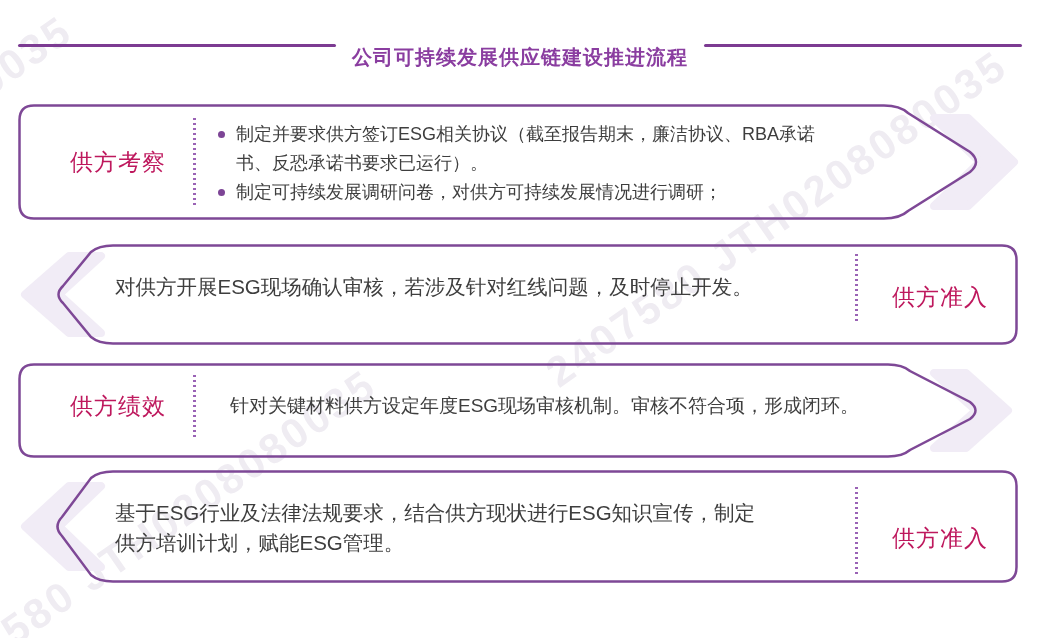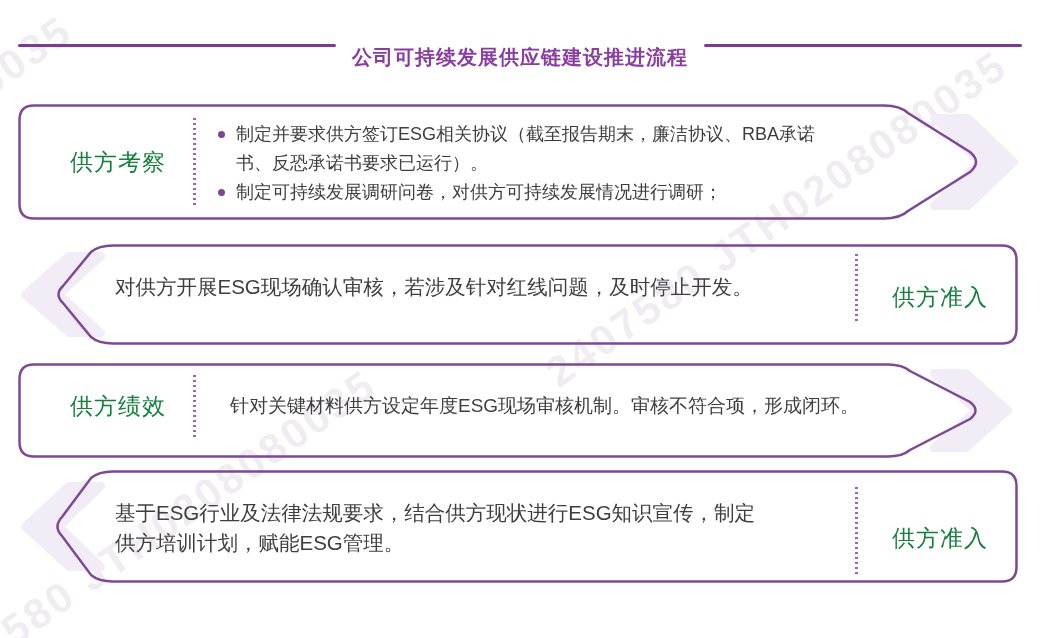--- a/index.html
+++ b/index.html
@@ -36,21 +36,21 @@
   .row1 { left:18px; top:104px; width:1004px; height:116px; }
   .row2 { left:15px; top:244px; width:1003px; height:86px; }
   .row3 { left:18px; top:363px; width:1004px; height:86px;text-align:right;  }
   .row4 { left:15px; top:470px; width:1003px; height:116px; }
 
   .shape-outline { fill:none; stroke:#7e4896; stroke-width:2.5; }
   .shape-chevron { fill:#f1ecf6; stroke:#f1ecf6; stroke-width:8; stroke-linejoin:round; }
 
   .step-label {
     position:absolute; display:flex; align-items:center; justify-content:center;
-    color:#15803d; font-size:23px; letter-spacing:1px; white-space:nowrap; z-index:2;
+    color:#be185d; font-size:23px; letter-spacing:1px; white-space:nowrap; z-index:2;
   }
   .label-left  { left:25px; width:150px; top:0; bottom:0; }
   .label-right { left:850px; right:3px; top:0; bottom:0;margin-top:20px; }
 
   .dotted-divider {
     position:absolute; width:2.5px; z-index:2;
     background-image:repeating-linear-gradient(to bottom, #9a63b5 0 2px, transparent 2px 5px);
   }
   .div-row1 { left:175px; top:14px; bottom:14px; }
   .div-row2 { left:840px; top:10px; bottom:9px;  }

